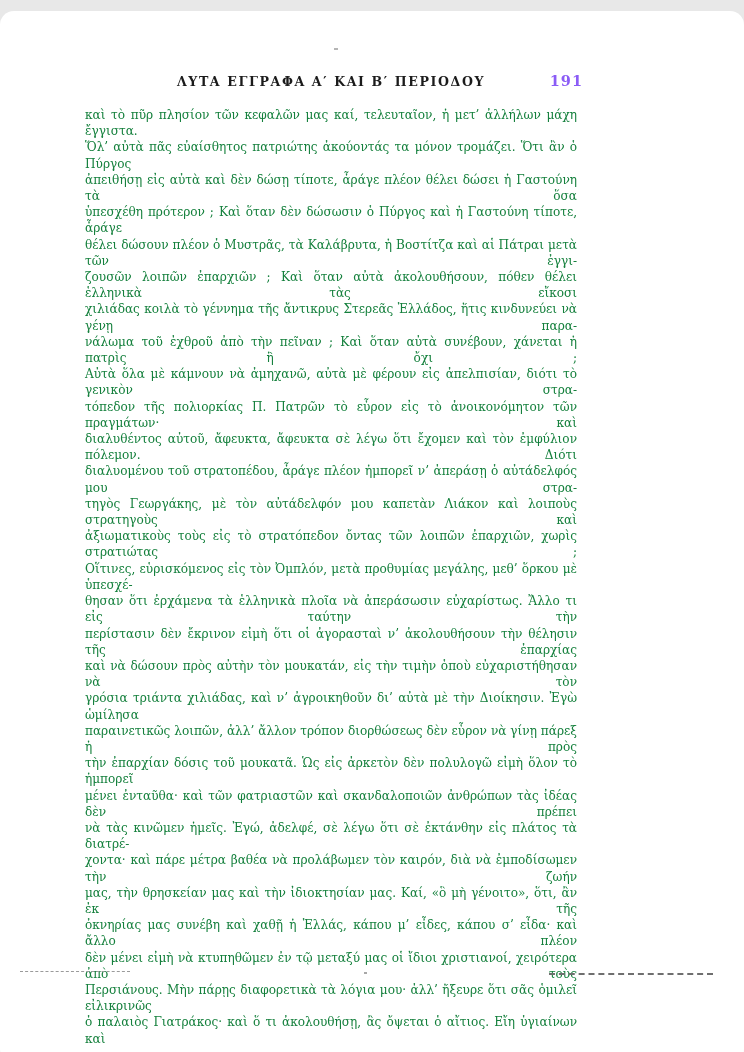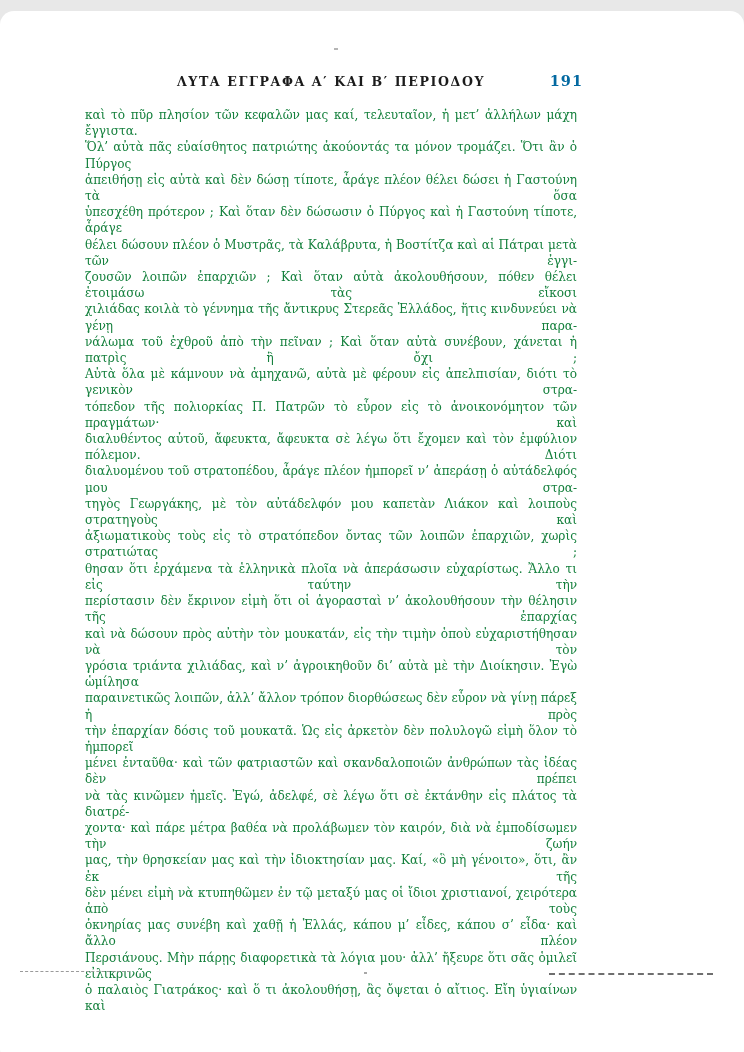--- a/index.html
+++ b/index.html
@@ -11,21 +11,21 @@
     border-radius:14px;
     -webkit-font-smoothing:antialiased;
   }
   .running-header{position:absolute;top:63px;left:85px;width:492px;height:20px;}
   .header-title{
     display:block;text-align:center;font-weight:bold;font-size:12.6px;
     letter-spacing:1.6px;color:#1b1b1b;white-space:nowrap;
   }
   .page-number{
     position:absolute;right:-6px;top:-2px;font-size:14.5px;font-weight:bold;
-    letter-spacing:1px;color:#0369a1;
+    letter-spacing:1px;color:#8b5cf6;
   }
   .textblock{position:absolute;left:85px;top:96px;width:492px;}
   .tline{
     font-size:12.1px;line-height:16.2px;
     text-align:justify;text-align-last:justify;
     color:#15803d;
   }
   
   .artifact{position:absolute;pointer-events:none;}
   .artifact-top-dot{left:334px;top:37px;width:4px;height:1.5px;background:#b5b5b5;}
@@ -46,41 +46,42 @@
   </div>
 
   <div class="textblock">
 
     <div class="para letter-body">
         <div class="tline">καὶ τὸ πῦρ πλησίον τῶν κεφαλῶν μας καί, τελευταῖον, ἡ μετ’ ἀλλήλων μάχη ἔγγιστα.</div>
         <div class="tline">Ὅλ’ αὐτὰ πᾶς εὐαίσθητος πατριώτης ἀκούοντάς τα μόνον τρομάζει. Ὅτι ἂν ὁ Πύργος</div>
         <div class="tline">ἀπειθήσῃ εἰς αὐτὰ καὶ δὲν δώσῃ τίποτε, ἆράγε πλέον θέλει δώσει ἡ Γαστούνη τὰ ὅσα</div>
         <div class="tline">ὑπεσχέθη πρότερον ; Καὶ ὅταν δὲν δώσωσιν ὁ Πύργος καὶ ἡ Γαστούνη τίποτε, ἆράγε</div>
         <div class="tline">θέλει δώσουν πλέον ὁ Μυστρᾶς, τὰ Καλάβρυτα, ἡ Βοστίτζα καὶ αἱ Πάτραι μετὰ τῶν ἐγγι-</div>
-        <div class="tline">ζουσῶν λοιπῶν ἐπαρχιῶν ; Καὶ ὅταν αὐτὰ ἀκολουθήσουν, πόθεν θέλει ἑτοιμάσω τὰς εἴκοσι</div>
+        <div class="tline">ζουσῶν λοιπῶν ἐπαρχιῶν ; Καὶ ὅταν αὐτὰ ἀκολουθήσουν, πόθεν θέλει ἑλληνικὰ τὰς εἴκοσι</div>
         <div class="tline">χιλιάδας κοιλὰ τὸ γέννημα τῆς ἄντικρυς Στερεᾶς Ἑλλάδος, ἥτις κινδυνεύει νὰ γένῃ παρα-</div>
         <div class="tline">νάλωμα τοῦ ἐχθροῦ ἀπὸ τὴν πεῖναν ; Καὶ ὅταν αὐτὰ συνέβουν, χάνεται ἡ πατρὶς ἢ ὄχι ;</div>
         <div class="tline">Αὐτὰ ὅλα μὲ κάμνουν νὰ ἀμηχανῶ, αὐτὰ μὲ φέρουν εἰς ἀπελπισίαν, διότι τὸ γενικὸν στρα-</div>
         <div class="tline">τόπεδον τῆς πολιορκίας Π. Πατρῶν τὸ εὗρον εἰς τὸ ἀνοικονόμητον τῶν πραγμάτων· καὶ</div>
         <div class="tline">διαλυθέντος αὐτοῦ, ἄφευκτα, ἄφευκτα σὲ λέγω ὅτι ἔχομεν καὶ τὸν ἐμφύλιον πόλεμον. Διότι</div>
         <div class="tline">διαλυομένου τοῦ στρατοπέδου, ἆράγε πλέον ἠμπορεῖ ν’ ἀπεράσῃ ὁ αὐτάδελφός μου στρα-</div>
         <div class="tline">τηγὸς Γεωργάκης, μὲ τὸν αὐτάδελφόν μου καπετὰν Λιάκον καὶ λοιποὺς στρατηγοὺς καὶ</div>
         <div class="tline">ἀξιωματικοὺς τοὺς εἰς τὸ στρατόπεδον ὄντας τῶν λοιπῶν ἐπαρχιῶν, χωρὶς στρατιώτας ;</div>
+        <div class="tline">Οἵτινες, εὑρισκόμενος εἰς τὸν Ὀμπλόν, μετὰ προθυμίας μεγάλης, μεθ’ ὅρκου μὲ ὑπεσχέ-</div>
         <div class="tline">θησαν ὅτι ἐρχάμενα τὰ ἑλληνικὰ πλοῖα νὰ ἀπεράσωσιν εὐχαρίστως. Ἄλλο τι εἰς ταύτην τὴν</div>
         <div class="tline">περίστασιν δὲν ἔκρινον εἰμὴ ὅτι οἱ ἀγορασταὶ ν’ ἀκολουθήσουν τὴν θέλησιν τῆς ἐπαρχίας</div>
         <div class="tline">καὶ νὰ δώσουν πρὸς αὐτὴν τὸν μουκατάν, εἰς τὴν τιμὴν ὁποὺ εὐχαριστήθησαν νὰ τὸν</div>
         <div class="tline">γρόσια τριάντα χιλιάδας, καὶ ν’ ἀγροικηθοῦν δι’ αὐτὰ μὲ τὴν Διοίκησιν. Ἐγὼ ὡμίλησα</div>
         <div class="tline">παραινετικῶς λοιπῶν, ἀλλ’ ἄλλον τρόπον διορθώσεως δὲν εὗρον νὰ γίνῃ πάρεξ ἡ πρὸς</div>
         <div class="tline">τὴν ἐπαρχίαν δόσις τοῦ μουκατᾶ. Ὡς εἰς ἀρκετὸν δὲν πολυλογῶ εἰμὴ ὅλον τὸ ἠμπορεῖ</div>
         <div class="tline">μένει ἐνταῦθα· καὶ τῶν φατριαστῶν καὶ σκανδαλοποιῶν ἀνθρώπων τὰς ἰδέας δὲν πρέπει</div>
         <div class="tline">νὰ τὰς κινῶμεν ἡμεῖς. Ἐγώ, ἀδελφέ, σὲ λέγω ὅτι σὲ ἐκτάνθην εἰς πλάτος τὰ διατρέ-</div>
         <div class="tline">χοντα· καὶ πάρε μέτρα βαθέα νὰ προλάβωμεν τὸν καιρόν, διὰ νὰ ἐμποδίσωμεν τὴν ζωήν</div>
         <div class="tline">μας, τὴν θρησκείαν μας καὶ τὴν ἰδιοκτησίαν μας. Καί, «ὃ μὴ γένοιτο», ὅτι, ἂν ἐκ τῆς</div>
+        <div class="tline">ὀκνηρίας μας συνέβη καὶ χαθῇ ἡ Ἑλλάς, κάπου μ’ εἶδες, κάπου σ’ εἶδα· καὶ ἄλλο πλέον</div>
         <div class="tline">δὲν μένει εἰμὴ νὰ κτυπηθῶμεν ἐν τῷ μεταξύ μας οἱ ἴδιοι χριστιανοί, χειρότερα ἀπὸ τοὺς</div>
-        <div class="tline">ὀκνηρίας μας συνέβη καὶ χαθῇ ἡ Ἑλλάς, κάπου μ’ εἶδες, κάπου σ’ εἶδα· καὶ ἄλλο πλέον</div>
         <div class="tline">Περσιάνους. Μὴν πάρῃς διαφορετικὰ τὰ λόγια μου· ἀλλ’ ἤξευρε ὅτι σᾶς ὁμιλεῖ εἰλικρινῶς</div>
         <div class="tline">ὁ παλαιὸς Γιατράκος· καὶ ὅ τι ἀκολουθήσῃ, ἂς ὄψεται ὁ αἴτιος. Εἴη ὑγιαίνων καὶ</div>
       </div>
 
   </div>
 
   <div class="artifact artifact-bottom-left"></div>
   <div class="artifact artifact-bottom-center"></div>
   <div class="artifact artifact-bottom-right"></div>
 

